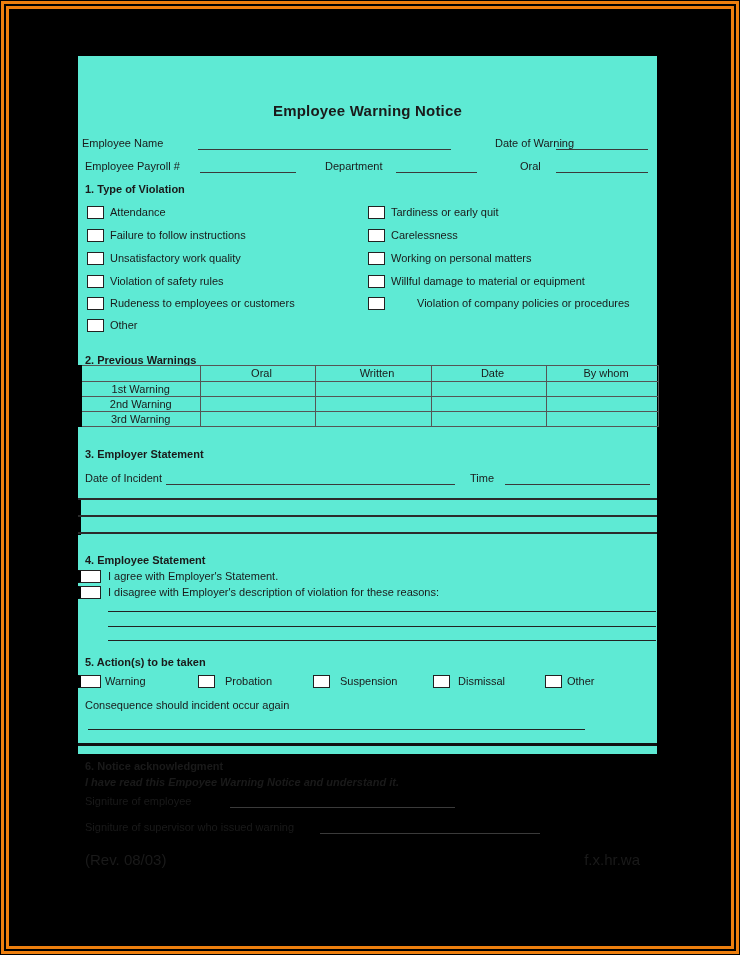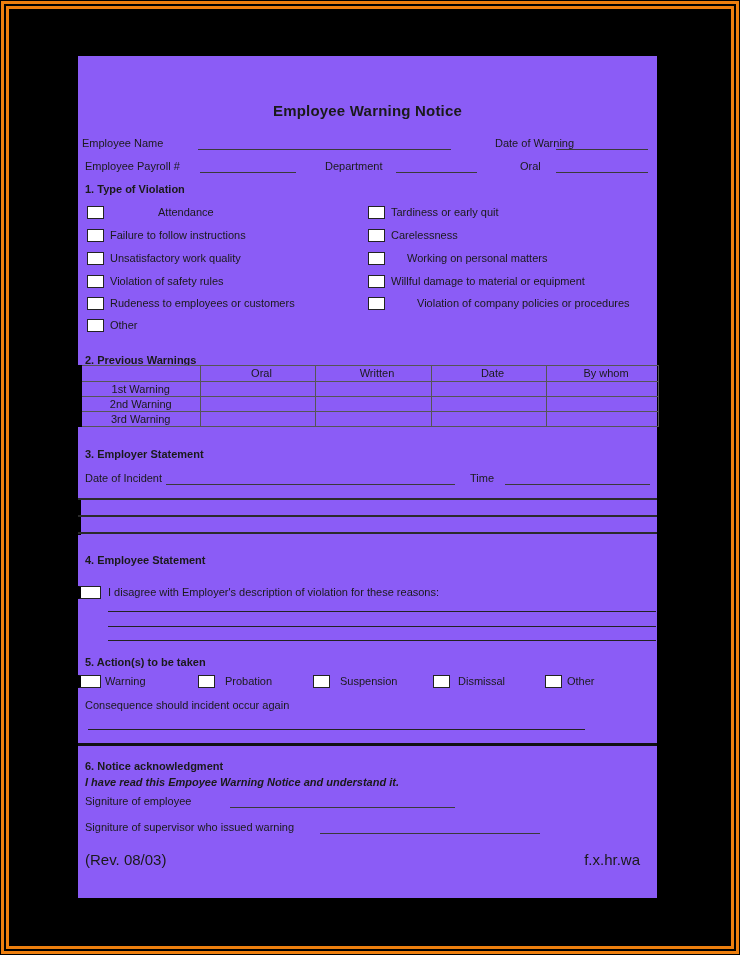--- a/index.html
+++ b/index.html
@@ -7,22 +7,22 @@
     width:740px;height:955px;position:relative;overflow:hidden;
     background:#000;font-family:"Liberation Sans",sans-serif;color:#1a1a1a;
   }
   
   .band-orange-outer{position:absolute;inset:1px;background:#ee7f0e;}
   .band-black-mid{position:absolute;inset:4px;background:#000;}
   .band-orange-inner{position:absolute;inset:6px;background:#ee7f0e;}
   .canvas-black{position:absolute;inset:9px;background:#000;}
   
   .page{
-    position:absolute;left:78px;top:56px;width:579px;height:842px;
-    background:#8b5cf6;font-size:11px;line-height:13px;
+    position:absolute;left:78px;top:56px;width:579px;height:698px;
+    background:#5eead4;font-size:11px;line-height:13px;
   }
   .page .row{position:absolute;left:0;width:100%;height:15px;}
   .lbl{position:absolute;top:1px;white-space:nowrap;}
   .uline{position:absolute;top:1px;height:12px;border-bottom:1.5px solid #3a3a3a;}
   .heading{position:absolute;font-weight:bold;white-space:nowrap;left:7px;}
   .title{
     position:absolute;top:48px;left:0;width:100%;text-align:center;
     font-size:15px;font-weight:bold;letter-spacing:.2px;
   }
   .cb{
@@ -73,35 +73,35 @@
     <span class="lbl" style="left:247px;">Department</span>
     <span class="uline" style="left:318px;width:81px;"></span>
     <span class="lbl" style="left:442px;">Oral</span>
     <span class="uline" style="left:478px;width:92px;"></span>
   </div>
 
   <div class="heading" style="top:127px;">1. Type of Violation</div>
 
   <div class="row" style="top:150px;">
     <span class="cb" style="left:9px;"></span>
-    <span class="cblabel" style="left:32px;margin-left:48px;">Attendance</span>
+    <span class="cblabel" style="left:32px;">Attendance</span>
     <span class="cb" style="left:290px;"></span>
     <span class="cblabel" style="left:313px;">Tardiness or early quit</span>
   </div>
   <div class="row" style="top:173px;">
     <span class="cb" style="left:9px;"></span>
     <span class="cblabel" style="left:32px;">Failure to follow instructions</span>
     <span class="cb" style="left:290px;"></span>
     <span class="cblabel" style="left:313px;">Carelessness</span>
   </div>
   <div class="row" style="top:196px;">
     <span class="cb" style="left:9px;"></span>
     <span class="cblabel" style="left:32px;">Unsatisfactory work quality</span>
     <span class="cb" style="left:290px;"></span>
-    <span class="cblabel" style="left:313px;margin-left:16px;">Working on personal matters</span>
+    <span class="cblabel" style="left:313px;">Working on personal matters</span>
   </div>
   <div class="row" style="top:219px;">
     <span class="cb" style="left:9px;"></span>
     <span class="cblabel" style="left:32px;">Violation of safety rules</span>
     <span class="cb" style="left:290px;"></span>
     <span class="cblabel" style="left:313px;">Willful damage to material or equipment</span>
   </div>
   <div class="row" style="top:241px;">
     <span class="cb" style="left:9px;"></span>
     <span class="cblabel" style="left:32px;">Rudeness to employees or customers</span>
@@ -162,20 +162,24 @@
     <span class="uline" style="left:88px;width:289px;"></span>
     <span class="lbl" style="left:392px;">Time</span>
     <span class="uline" style="left:427px;width:145px;"></span>
   </div>
   <div class="edgebar" style="top:442px;height:37px;"></div>
   <div class="wline" style="top:442px;"></div>
   <div class="wline" style="top:459px;"></div>
   <div class="wline" style="top:476px;"></div>
 
   <div class="heading" style="top:498px;">4. Employee Statement</div>
+  <div class="row" style="top:514px;">
+    <span class="cb cb-edge"></span>
+    <span class="cblabel" style="left:30px;">I agree with Employer's Statement.</span>
+  </div>
   <div class="row" style="top:530px;">
     <span class="cb cb-edge"></span>
     <span class="cblabel" style="left:30px;">I disagree with Employer's description of violation for these reasons:</span>
   </div>
   <div class="wline-thin" style="top:555px;left:30px;width:548px;"></div>
   <div class="wline-thin" style="top:570px;left:30px;width:548px;"></div>
   <div class="wline-thin" style="top:584px;left:30px;width:548px;"></div>
 
   <div class="heading" style="top:600px;">5. Action(s) to be taken</div>
   <div class="row" style="top:619px;">

